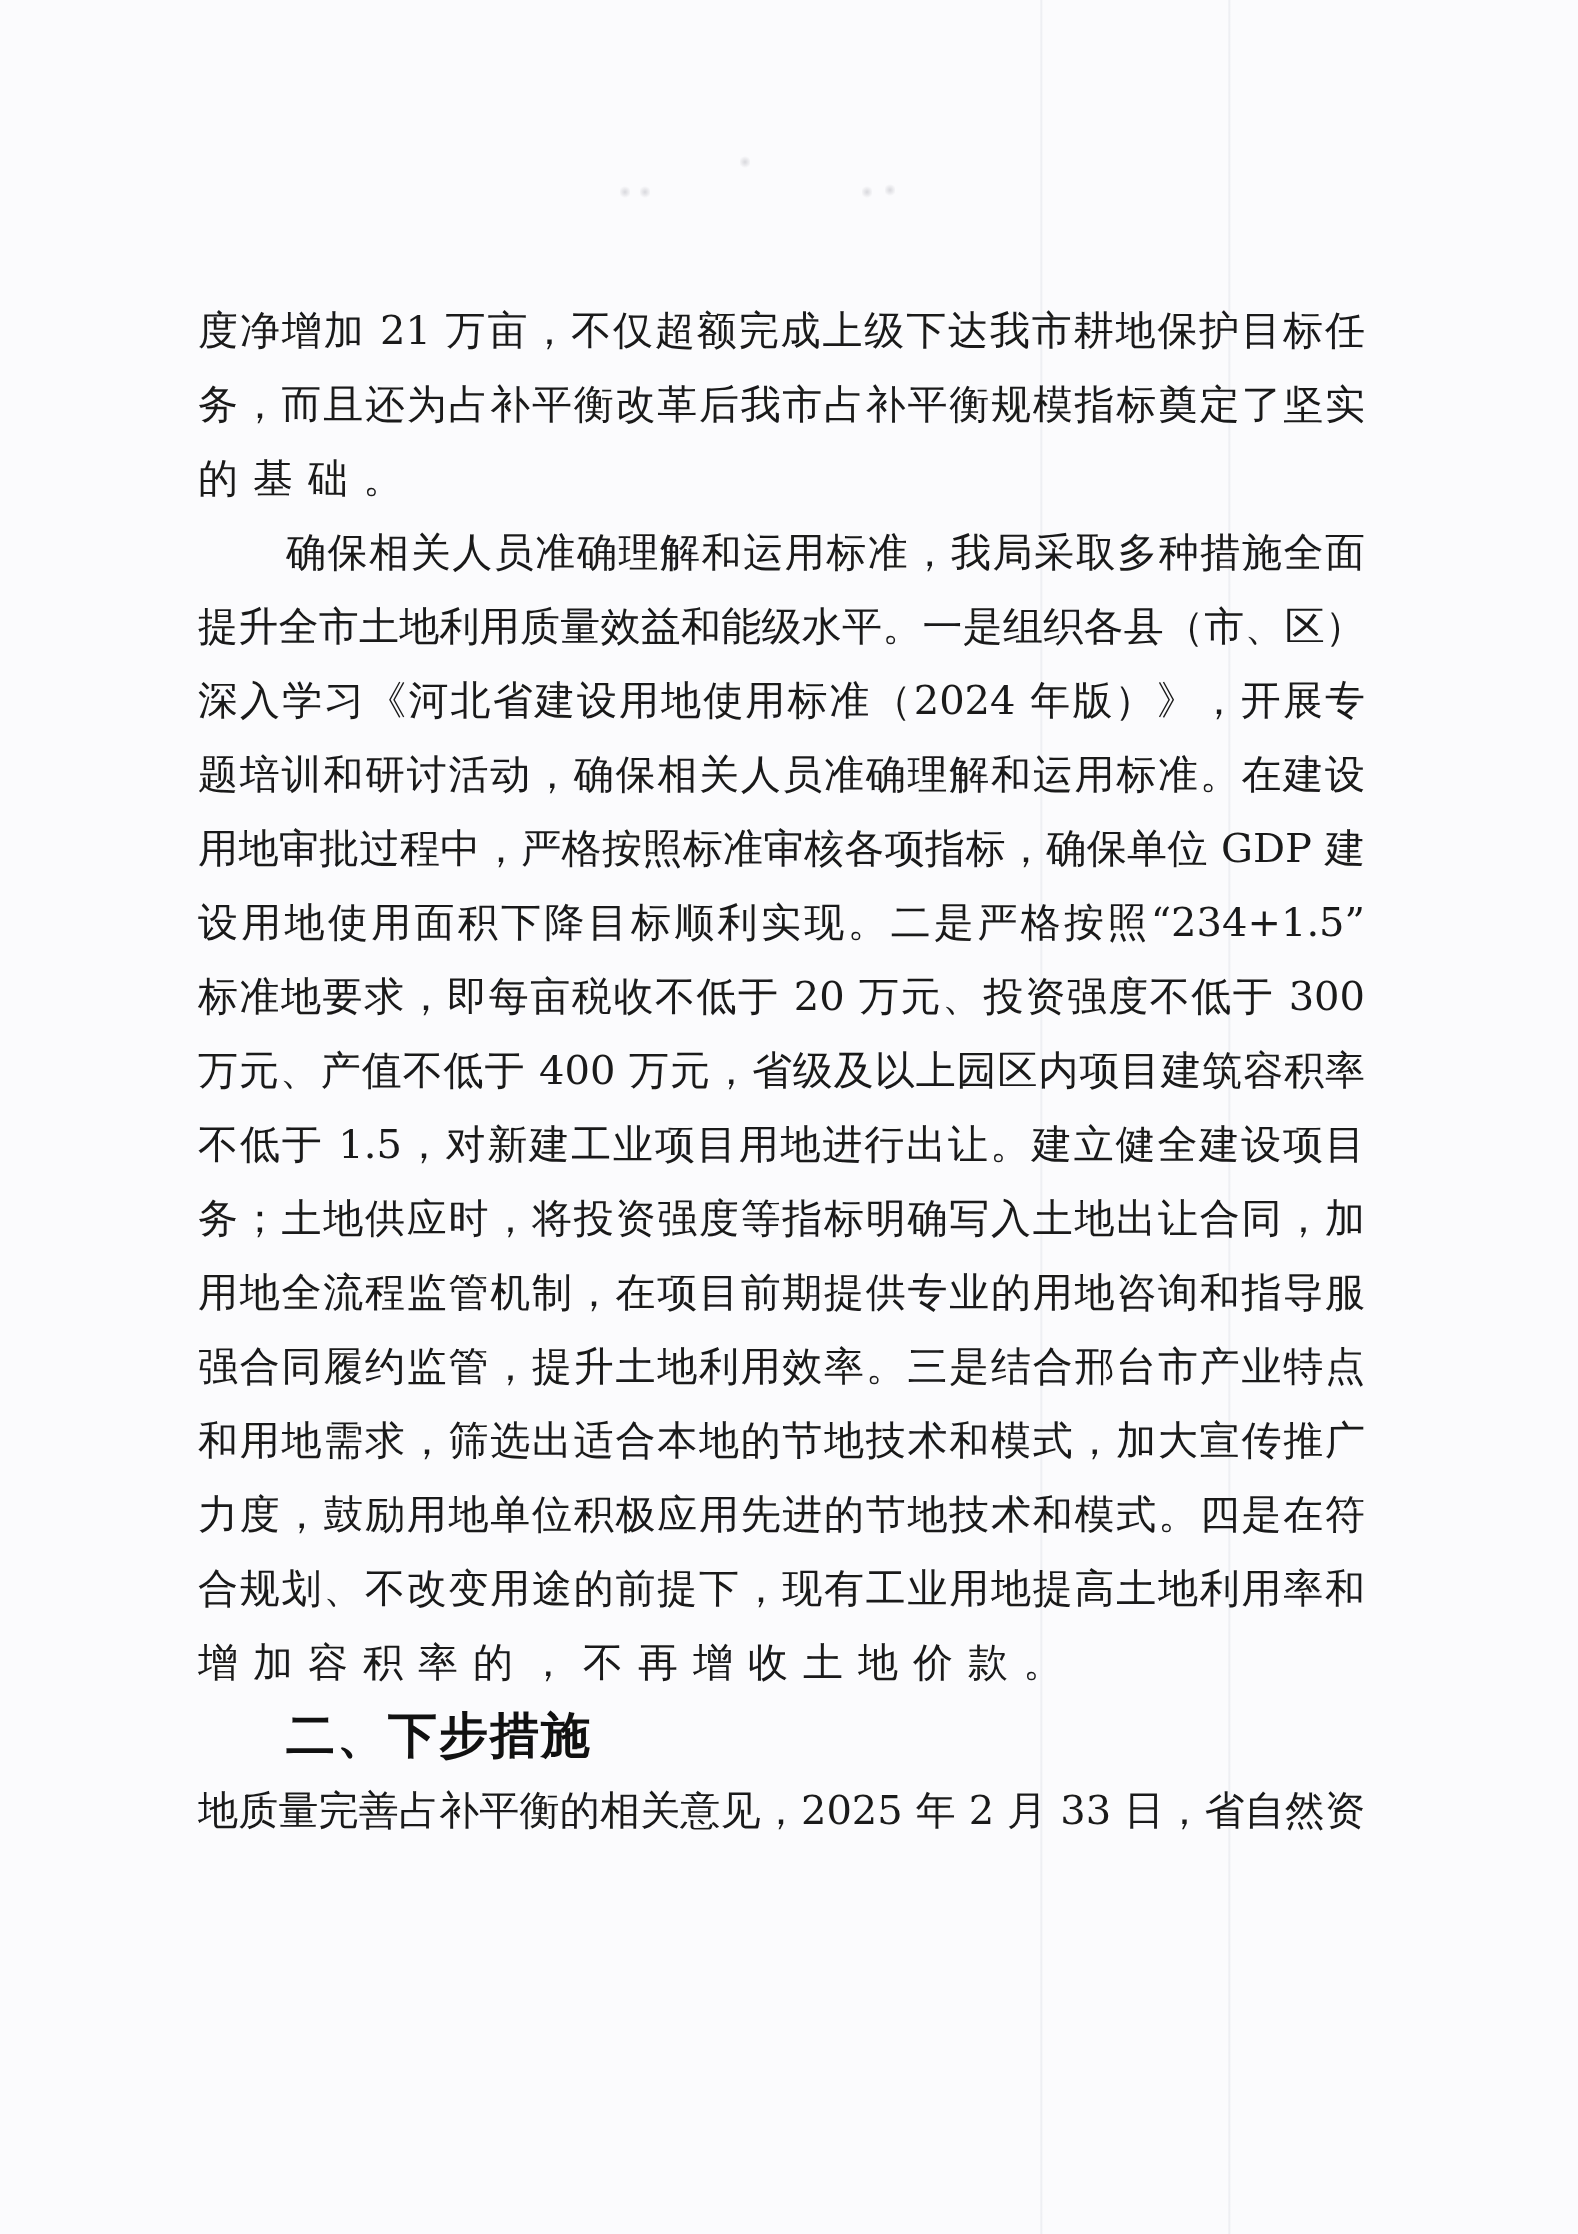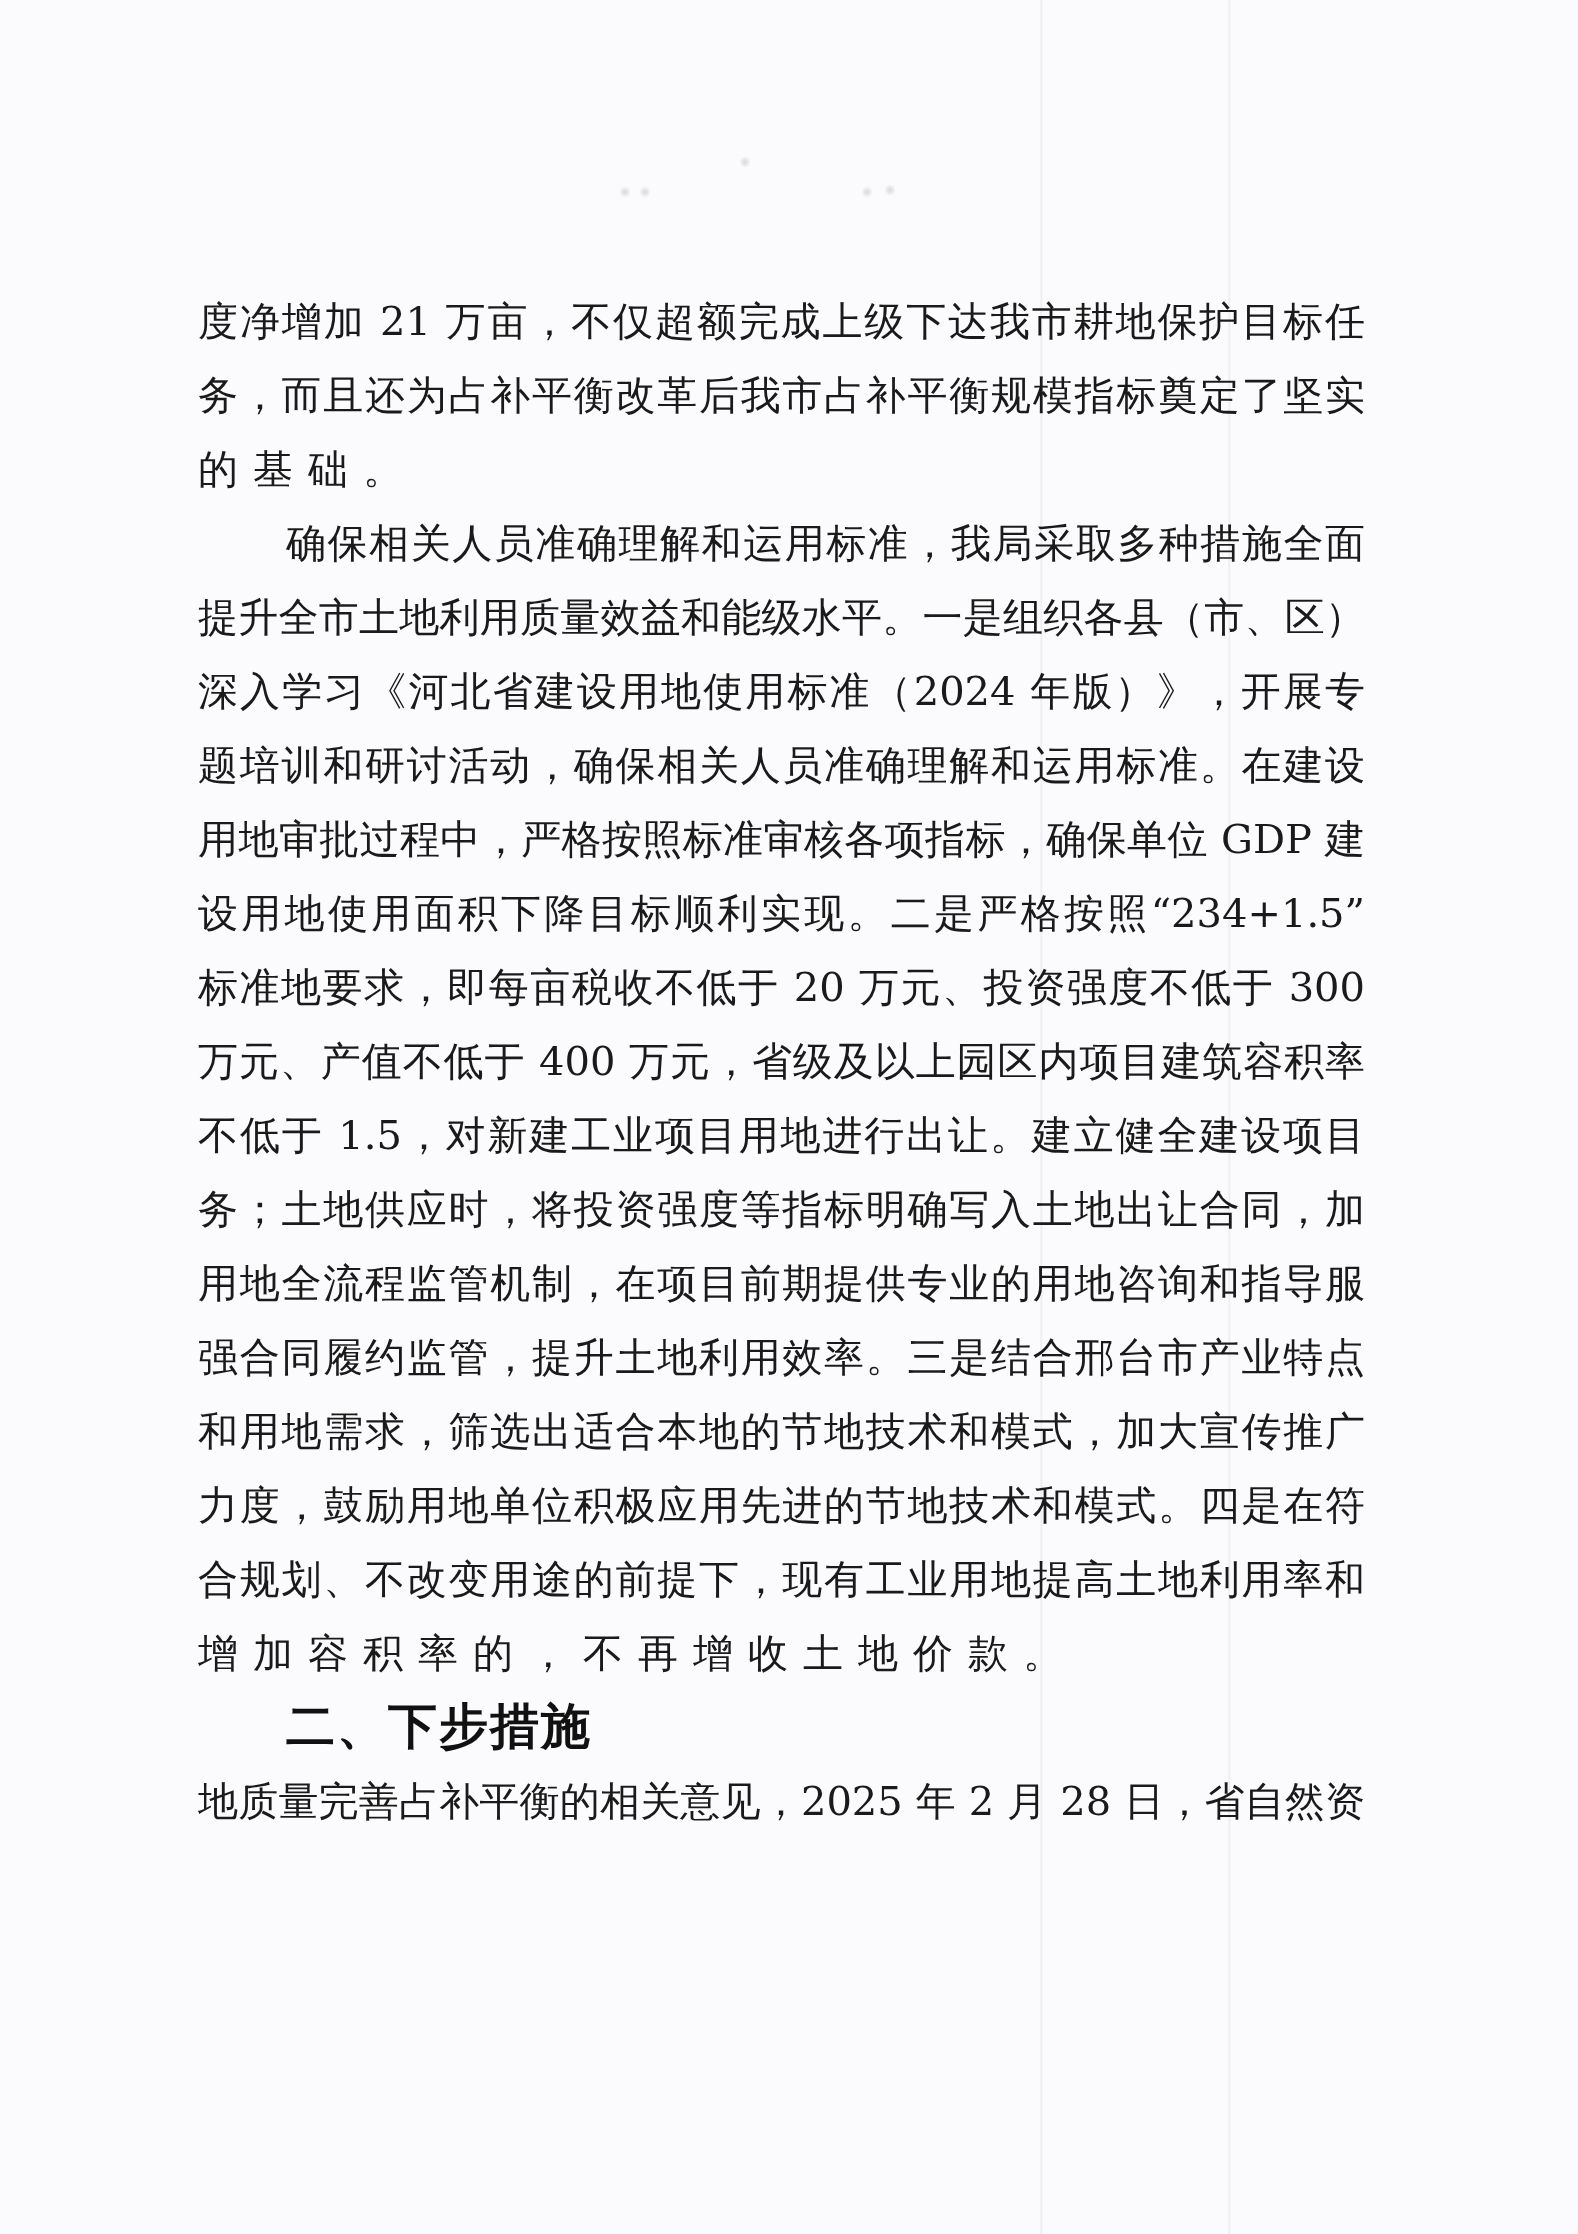--- a/index.html
+++ b/index.html
@@ -28,21 +28,21 @@
     .scan-speck {
       position: absolute;
       width: 10px;
       height: 14px;
       border-radius: 3px;
       background: radial-gradient(circle, rgba(150,150,160,0.35) 0, rgba(150,150,160,0) 70%);
     }
     .body-text {
       position: absolute;
       left: 198px;
-      top: 293px;
+      top: 302px;
       width: 1167px;
     }
     .line {
       height: 74px;
       line-height: 56px;
       font-size: 40px;
       white-space: nowrap;
       text-align: justify;
       text-align-last: justify;
       overflow: visible;
@@ -99,17 +99,17 @@
       <div class="line">强合同履约监管，提升土地利用效率。三是结合邢台市产业特点</div>
       <div class="line">和用地需求，筛选出适合本地的节地技术和模式，加大宣传推广</div>
       <div class="line">力度，鼓励用地单位积极应用先进的节地技术和模式。四是在符</div>
       <div class="line">合规划、不改变用途的前提下，现有工业用地提高土地利用率和</div>
       <div class="line last">增加容积率的，不再增收土地价款。</div>
     </div>
 
     <div class="heading">二、下步措施</div>
 
     <div class="paragraph">
-      <div class="line">地质量完善占补平衡的相关意见，2025 年 2 月 28 日，省自然资</div>
+      <div class="line">地质量完善占补平衡的相关意见，2025 年 2 月 33 日，省自然资</div>
     </div>
 
   </div>
 </div>
 
 </body></html>

